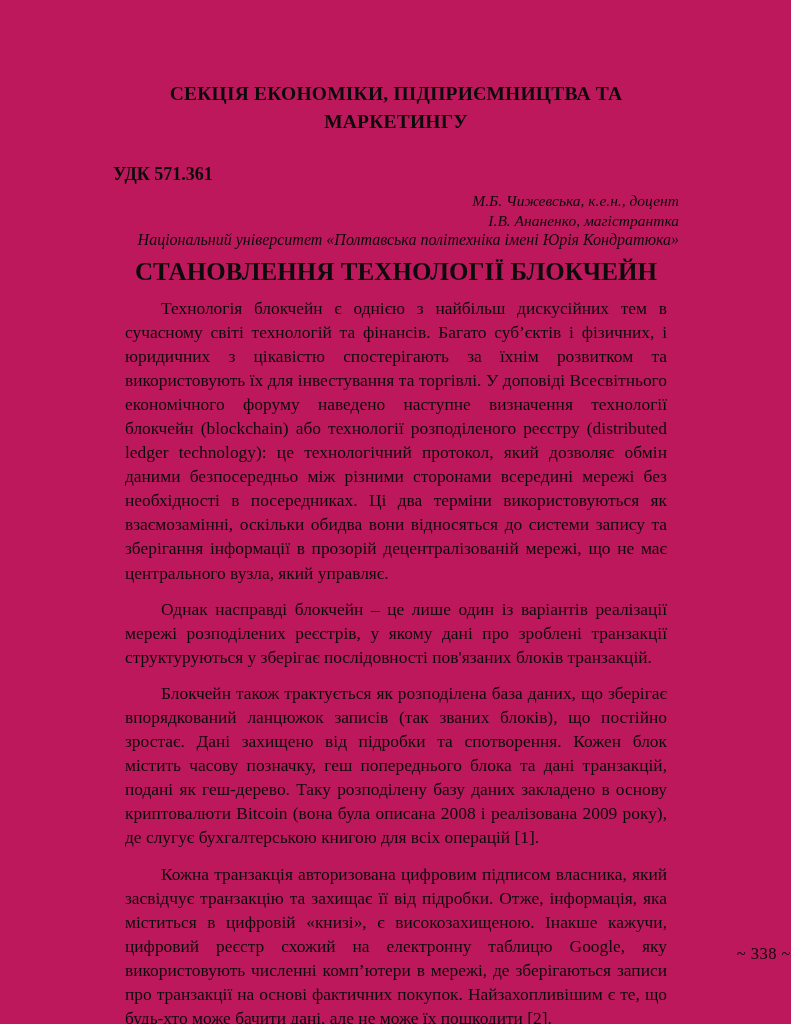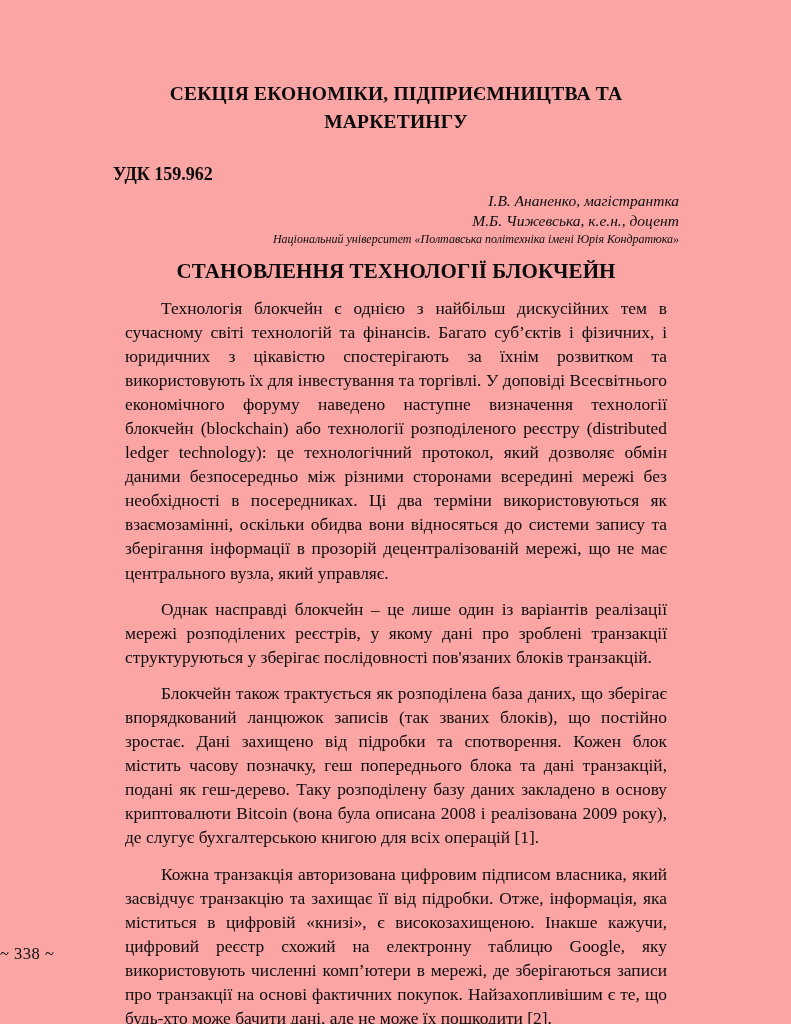--- a/index.html
+++ b/index.html
@@ -11,21 +11,21 @@
   body {
     font-family: "Liberation Serif", "DejaVu Serif", serif;
     color: #0b0b0b;
     -webkit-font-smoothing: antialiased;
   }
   .page {
     position: relative;
     width: 791px;
     height: 1024px;
     margin: 0 auto;
-    background: #fca5a5;
+    background: #be185d;
     box-sizing: border-box;
     overflow: hidden;
   }
   .content {
     position: absolute;
     left: 113px;
     top: 0;
     width: 566px;
   }
 
@@ -58,31 +58,31 @@
     line-height: 19.5px;
   }
   .authors .author-line {
     display: block;
     white-space: nowrap;
   }
   .affiliation {
     display: block;
     text-align: right;
     font-style: italic;
-    font-size: 12px;
+    font-size: 16px;
     line-height: 19.5px;
     white-space: nowrap;
   }
 
   
   .article-title {
     margin-top: 9px;
     text-align: center;
     font-weight: bold;
-    font-size: 21px;
+    font-size: 25px;
     line-height: 25px;
     letter-spacing: 0.1px;
   }
 
   
   .body-text {
     margin-top: 7px;
     font-size: 17.4px;
     line-height: 24.1px;
     text-align: justify;
@@ -97,40 +97,40 @@
   .body-text p.last-para {
     text-align: justify;
   }
 
   
   .footer {
     position: absolute;
     left: 0;
     right: 0;
     top: 944px;
-    text-align: left;
+    text-align: right;
     font-size: 16.5px;
     line-height: 20px;
     letter-spacing: 0.5px;
   }
 </style>
 </head>
 <body>
 
 <div class="page">
 
   <div class="content">
 
     <div class="section-heading">СЕКЦІЯ ЕКОНОМІКИ, ПІДПРИЄМНИЦТВА ТА МАРКЕТИНГУ</div>
 
-    <div class="udc">УДК 159.962</div>
+    <div class="udc">УДК 571.361</div>
 
     <div class="authors">
+      <span class="author-line">М.Б. Чижевська, к.е.н., доцент</span>
       <span class="author-line">І.В. Ананенко, магістрантка</span>
-      <span class="author-line">М.Б. Чижевська, к.е.н., доцент</span>
       <span class="affiliation">Національний університет «Полтавська політехніка імені Юрія Кондратюка»</span>
     </div>
 
     <div class="article-title">СТАНОВЛЕННЯ ТЕХНОЛОГІЇ БЛОКЧЕЙН</div>
 
     <div class="body-text">
       <p>Технологія блокчейн є однією з найбільш дискусійних тем в сучасному світі технологій та фінансів. Багато суб’єктів і фізичних, і юридичних з цікавістю спостерігають за їхнім розвитком та використовують їх для інвестування та торгівлі. У доповіді Всесвітнього економічного форуму наведено наступне визначення технології блокчейн (blockchain) або технології розподіленого реєстру (distributed ledger technology): це технологічний протокол, який дозволяє обмін даними безпосередньо між різними сторонами всередині мережі без необхідності в посередниках. Ці два терміни використовуються як взаємозамінні, оскільки обидва вони відносяться до системи запису та зберігання інформації в прозорій децентралізованій мережі, що не має центрального вузла, який управляє.</p>
       <p>Однак насправді блокчейн – це лише один із варіантів реалізації мережі розподілених реєстрів, у якому дані про зроблені транзакції структуруються у зберігає послідовності пов'язаних блоків транзакцій.</p>
       <p>Блокчейн також трактується як розподілена база даних, що зберігає впорядкований ланцюжок записів (так званих блоків), що постійно зростає. Дані захищено від підробки та спотворення. Кожен блок містить часову позначку, геш попереднього блока та дані транзакцій, подані як геш-дерево. Таку розподілену базу даних закладено в основу криптовалюти Bitcoin (вона була описана 2008 і реалізована 2009 року), де слугує бухгалтерською книгою для всіх операцій [1].</p>
       <p>Кожна транзакція авторизована цифровим підписом власника, який засвідчує транзакцію та захищає її від підробки. Отже, інформація, яка міститься в цифровій «книзі», є високозахищеною. Інакше кажучи, цифровий реєстр схожий на електронну таблицю Google, яку використовують численні комп’ютери в мережі, де зберігаються записи про транзакції на основі фактичних покупок. Найзахопливішим є те, що будь-хто може бачити дані, але не може їх пошкодити [2].</p>

